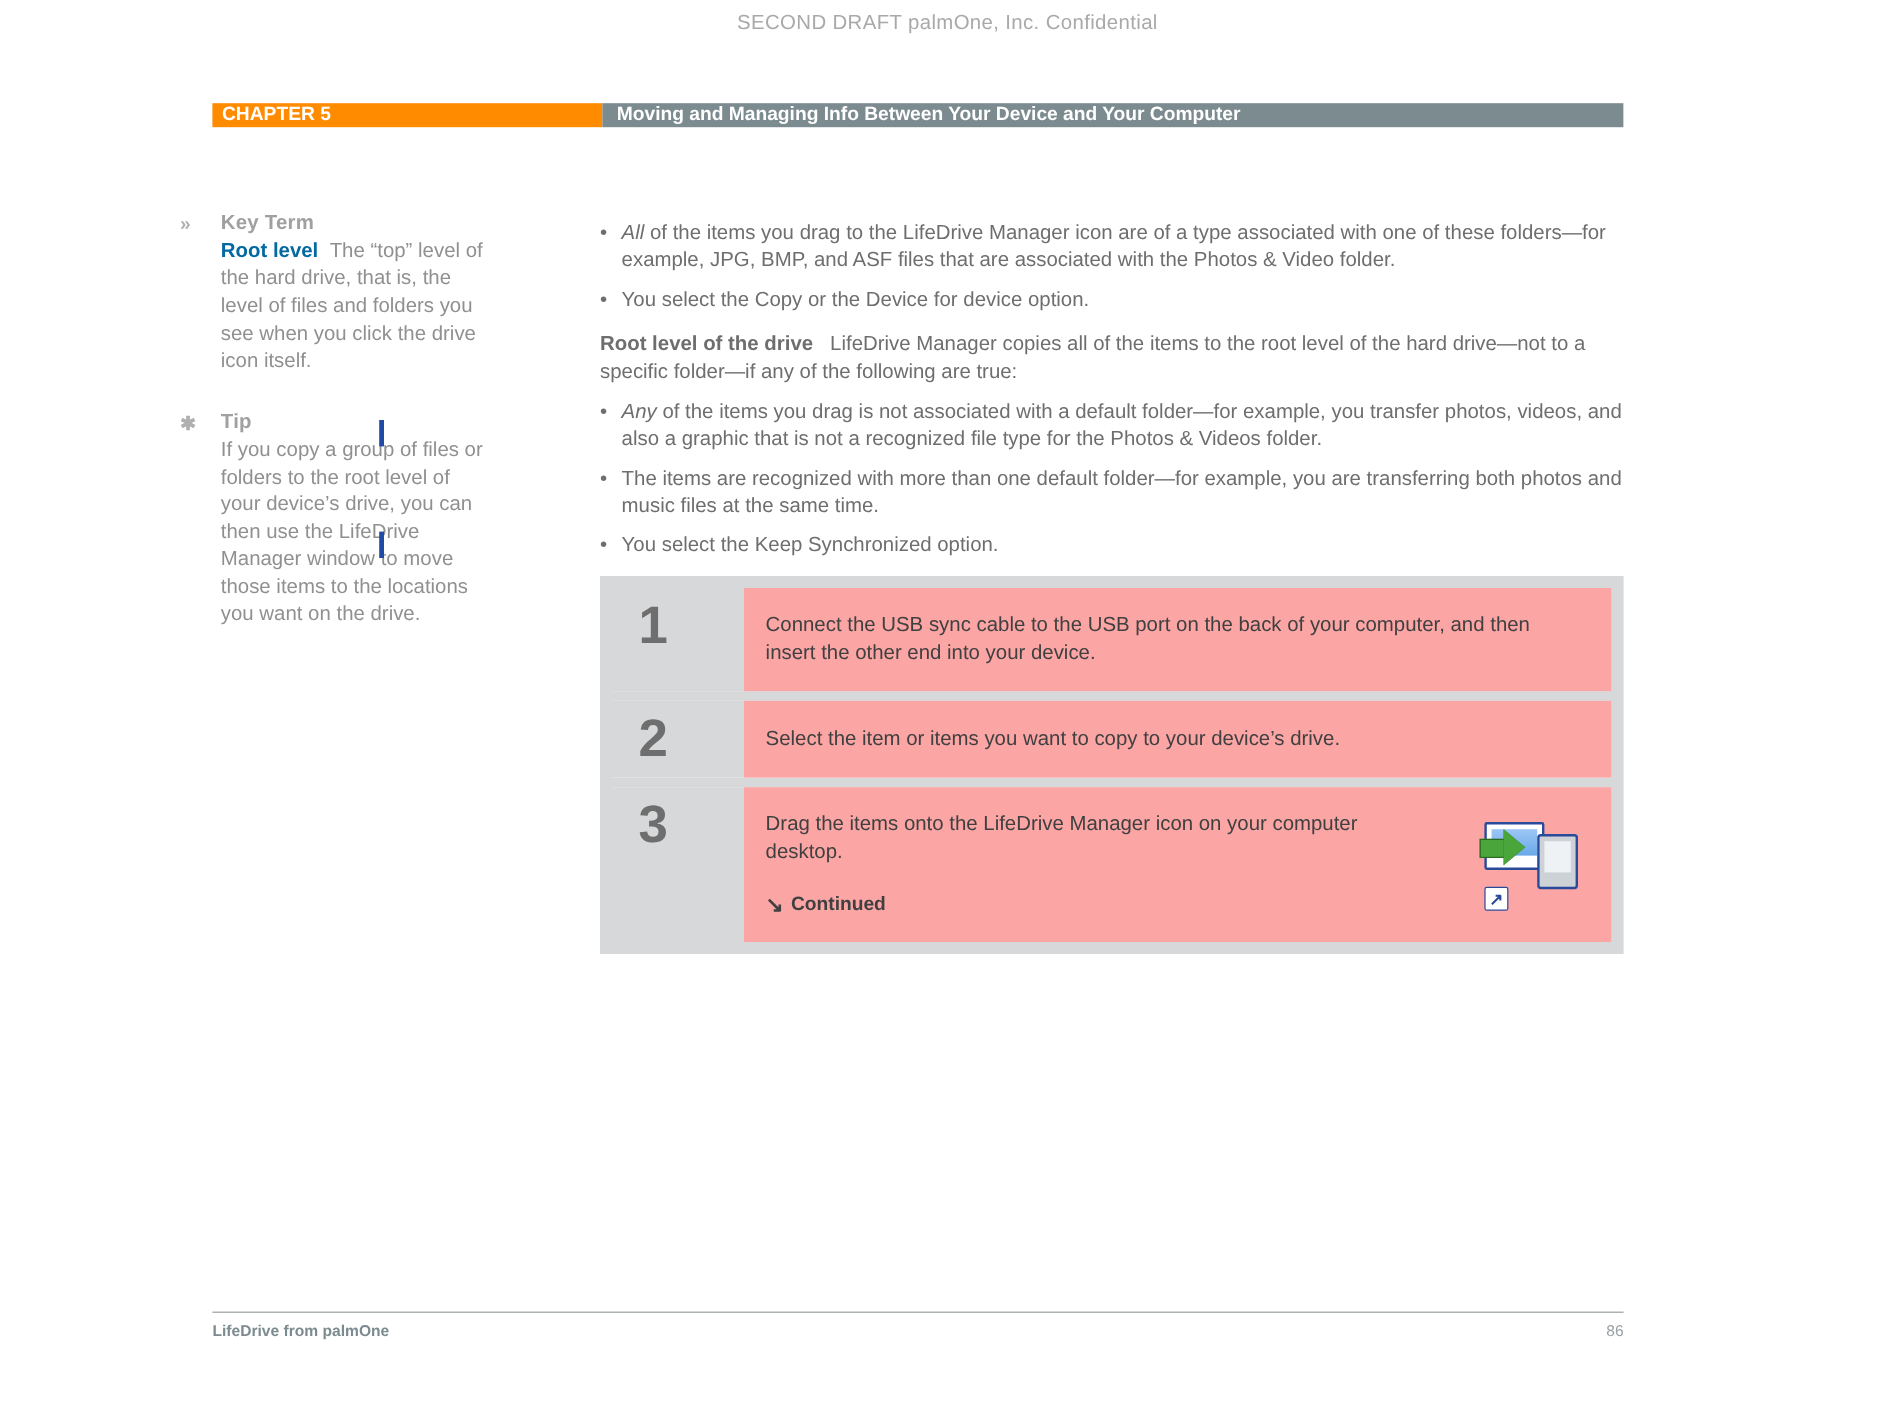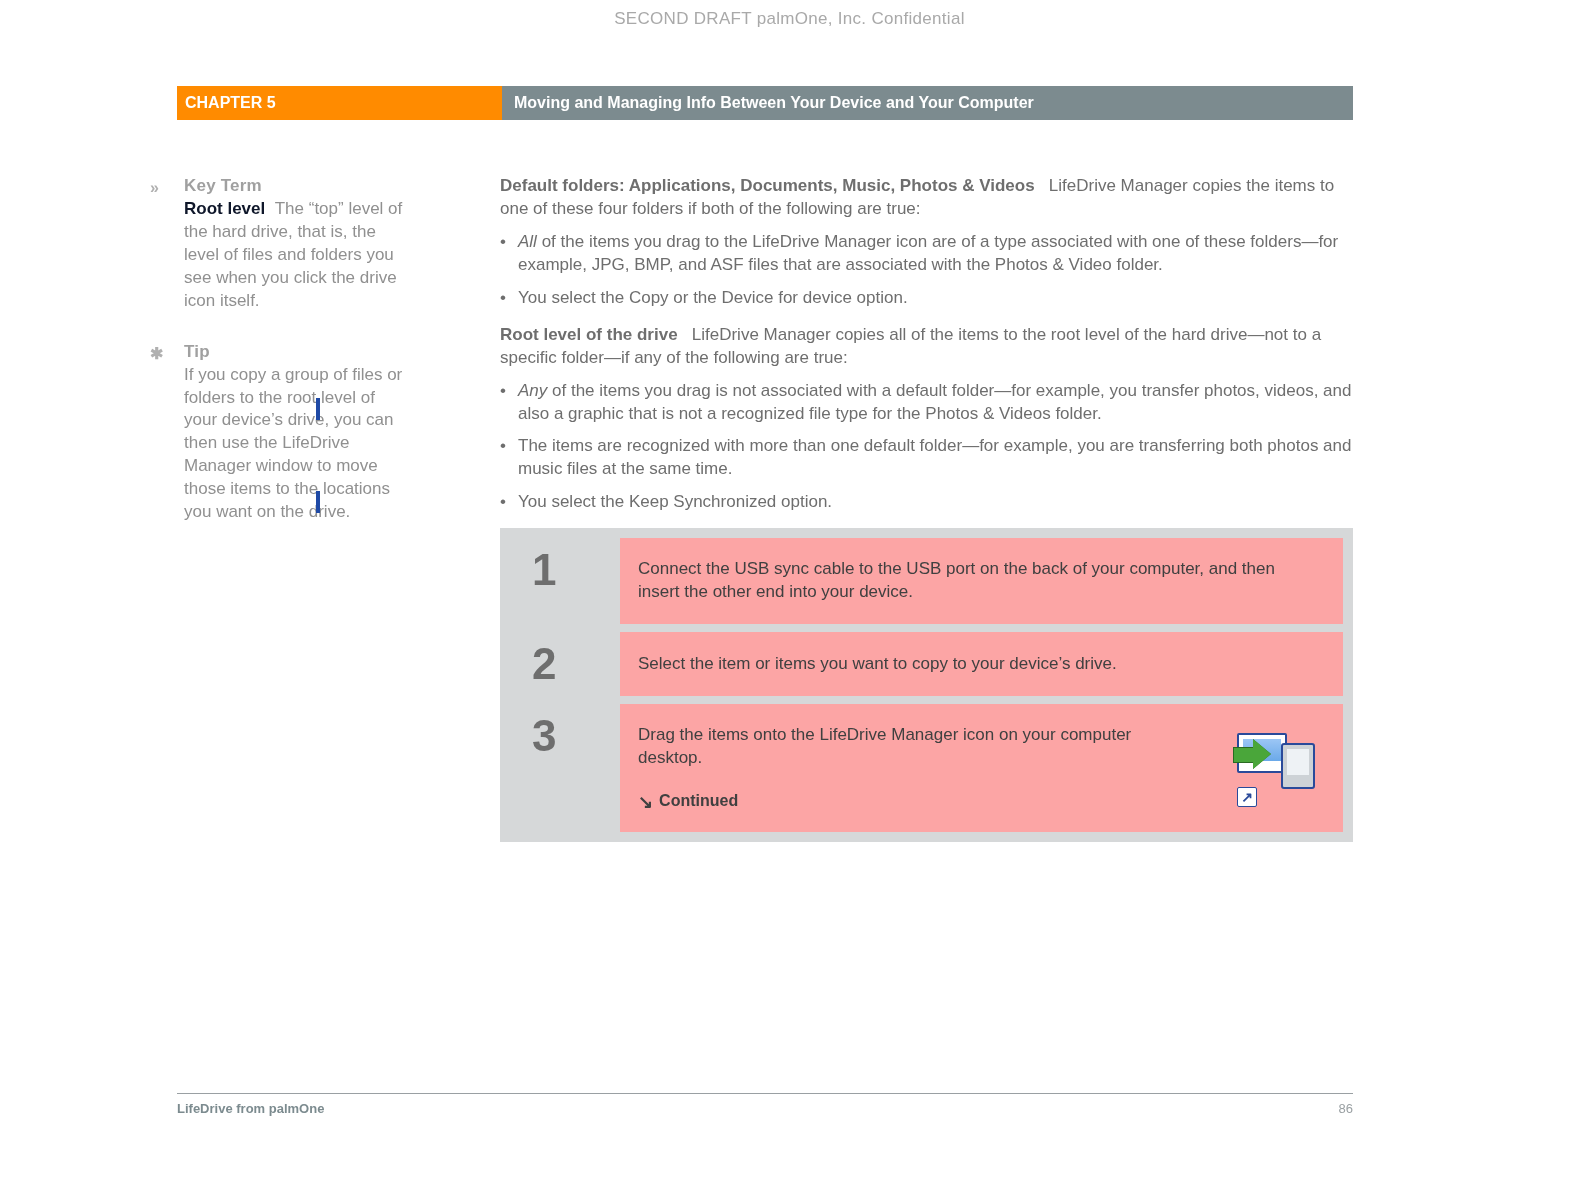--- a/index.html
+++ b/index.html
@@ -20,21 +20,21 @@
     transform: translateX(-50%);
     color: #a9a9a9;
     font-size: 17px;
     letter-spacing: 0.3px;
   }
   .header-band {
     position: absolute;
     top: 86px;
     left: 0;
     width: 100%;
-    height: 34px;
+    height: 20px;
     display: flex;
     font-weight: 700;
     font-size: 16px;
     color: #fff;
   }
   .hb-left-gap { width: 177px; background: #fff; }
   .hb-chapter {
     background: #ff8b00;
     width: 325px;
     display: flex;
@@ -70,21 +70,21 @@
   .side-block { margin-bottom: 28px; position: relative; padding-left: 34px; font-size: 17px; }
   .side-icon {
     position: absolute;
     left: 0;
     top: 2px;
     color: #b0b0b0;
     font-weight: 700;
     font-size: 16px;
   }
   .side-head { font-weight: 700; color: #a0a0a0; letter-spacing: 0.2px; }
-  .side-block .bold-inline { font-weight: 700; color: #0f172a; }
+  .side-block .bold-inline { font-weight: 700; color: #0369a1; }
 
   
   .main {
     flex: 1;
     padding-left: 60px;
   }
   .para { margin-bottom: 10px; color: #6e6e6e; }
   .bold { font-weight: 700; color: #6e6e6e; }
   .ital { font-style: italic; }
   ul.body-list { list-style: none; margin: 8px 0 14px 0; }
@@ -264,23 +264,20 @@
     </div>
     <div class="side-block">
       <span class="side-icon">✱</span>
       <div class="side-head">Tip</div>
       <div>If you copy a group of files or folders to the root level of your device’s drive, you can then use the LifeDrive Manager window to move those items to the locations you want on the drive.</div>
     </div>
   </aside>
 
   <main class="main">
     <div class="main-inner">
-      <p class="para">
-        <span class="bold">Default folders: Applications, Documents, Music, Photos &amp; Videos</span>&nbsp;&nbsp;&nbsp;<span>LifeDrive Manager copies the items to one of these four folders if both of the following are true:</span>
-      </p>
       <ul class="body-list">
         <li><span class="ital">All</span><span> of the items you drag to the LifeDrive Manager icon are of a type associated with one of these folders—for example, JPG, BMP, and ASF files that are associated with the Photos &amp; Video folder.</span></li>
         <li><span>You select the Copy or the Device for device option.</span></li>
       </ul>
 
       <p class="para">
         <span class="bold">Root level of the drive</span>&nbsp;&nbsp;&nbsp;<span>LifeDrive Manager copies all of the items to the root level of the hard drive—not to a specific folder—if any of the following are true:</span>
       </p>
       <ul class="body-list" style="position:relative;">
         <div class="change-bar" style="top:18px;height:22px;"></div>

